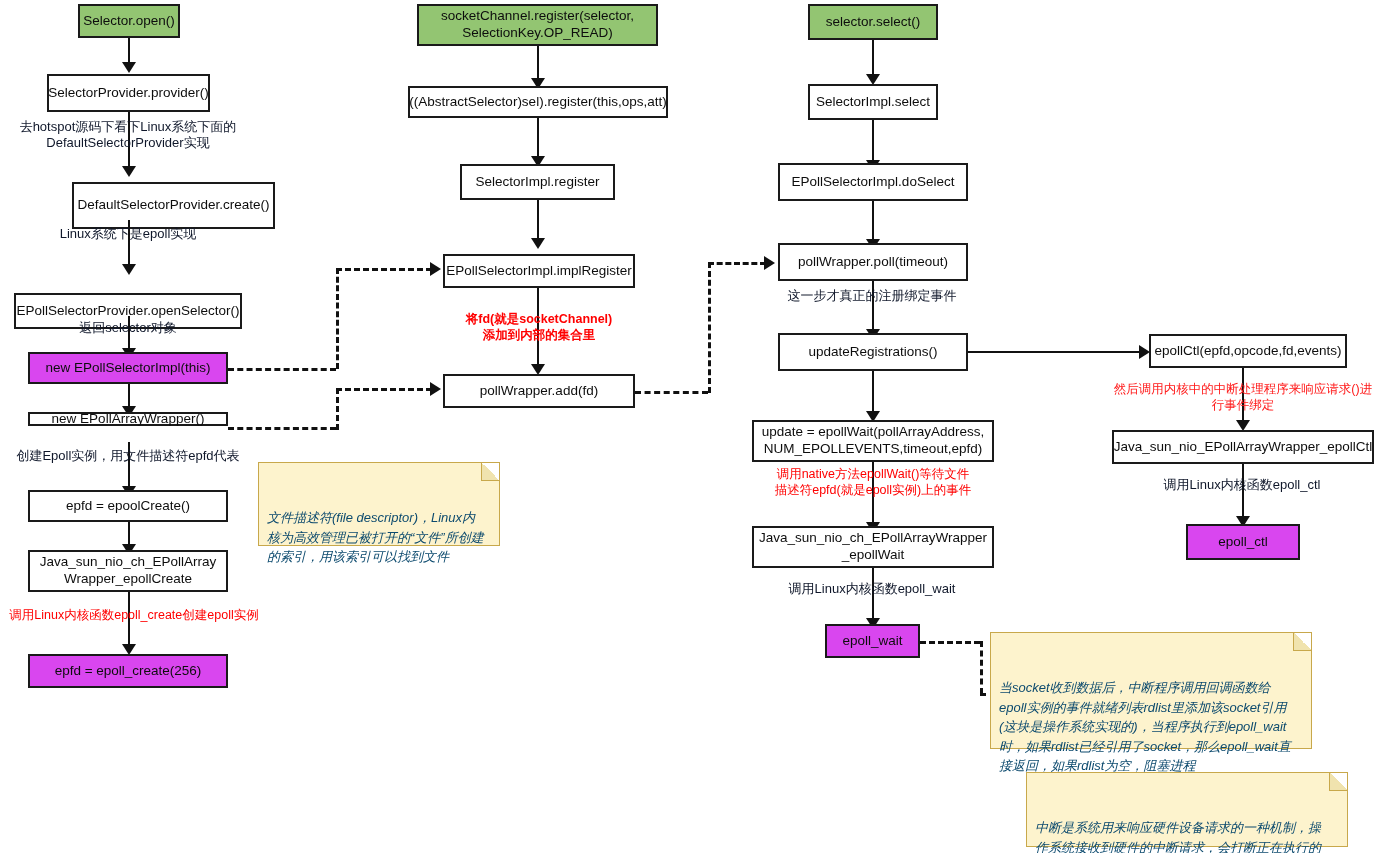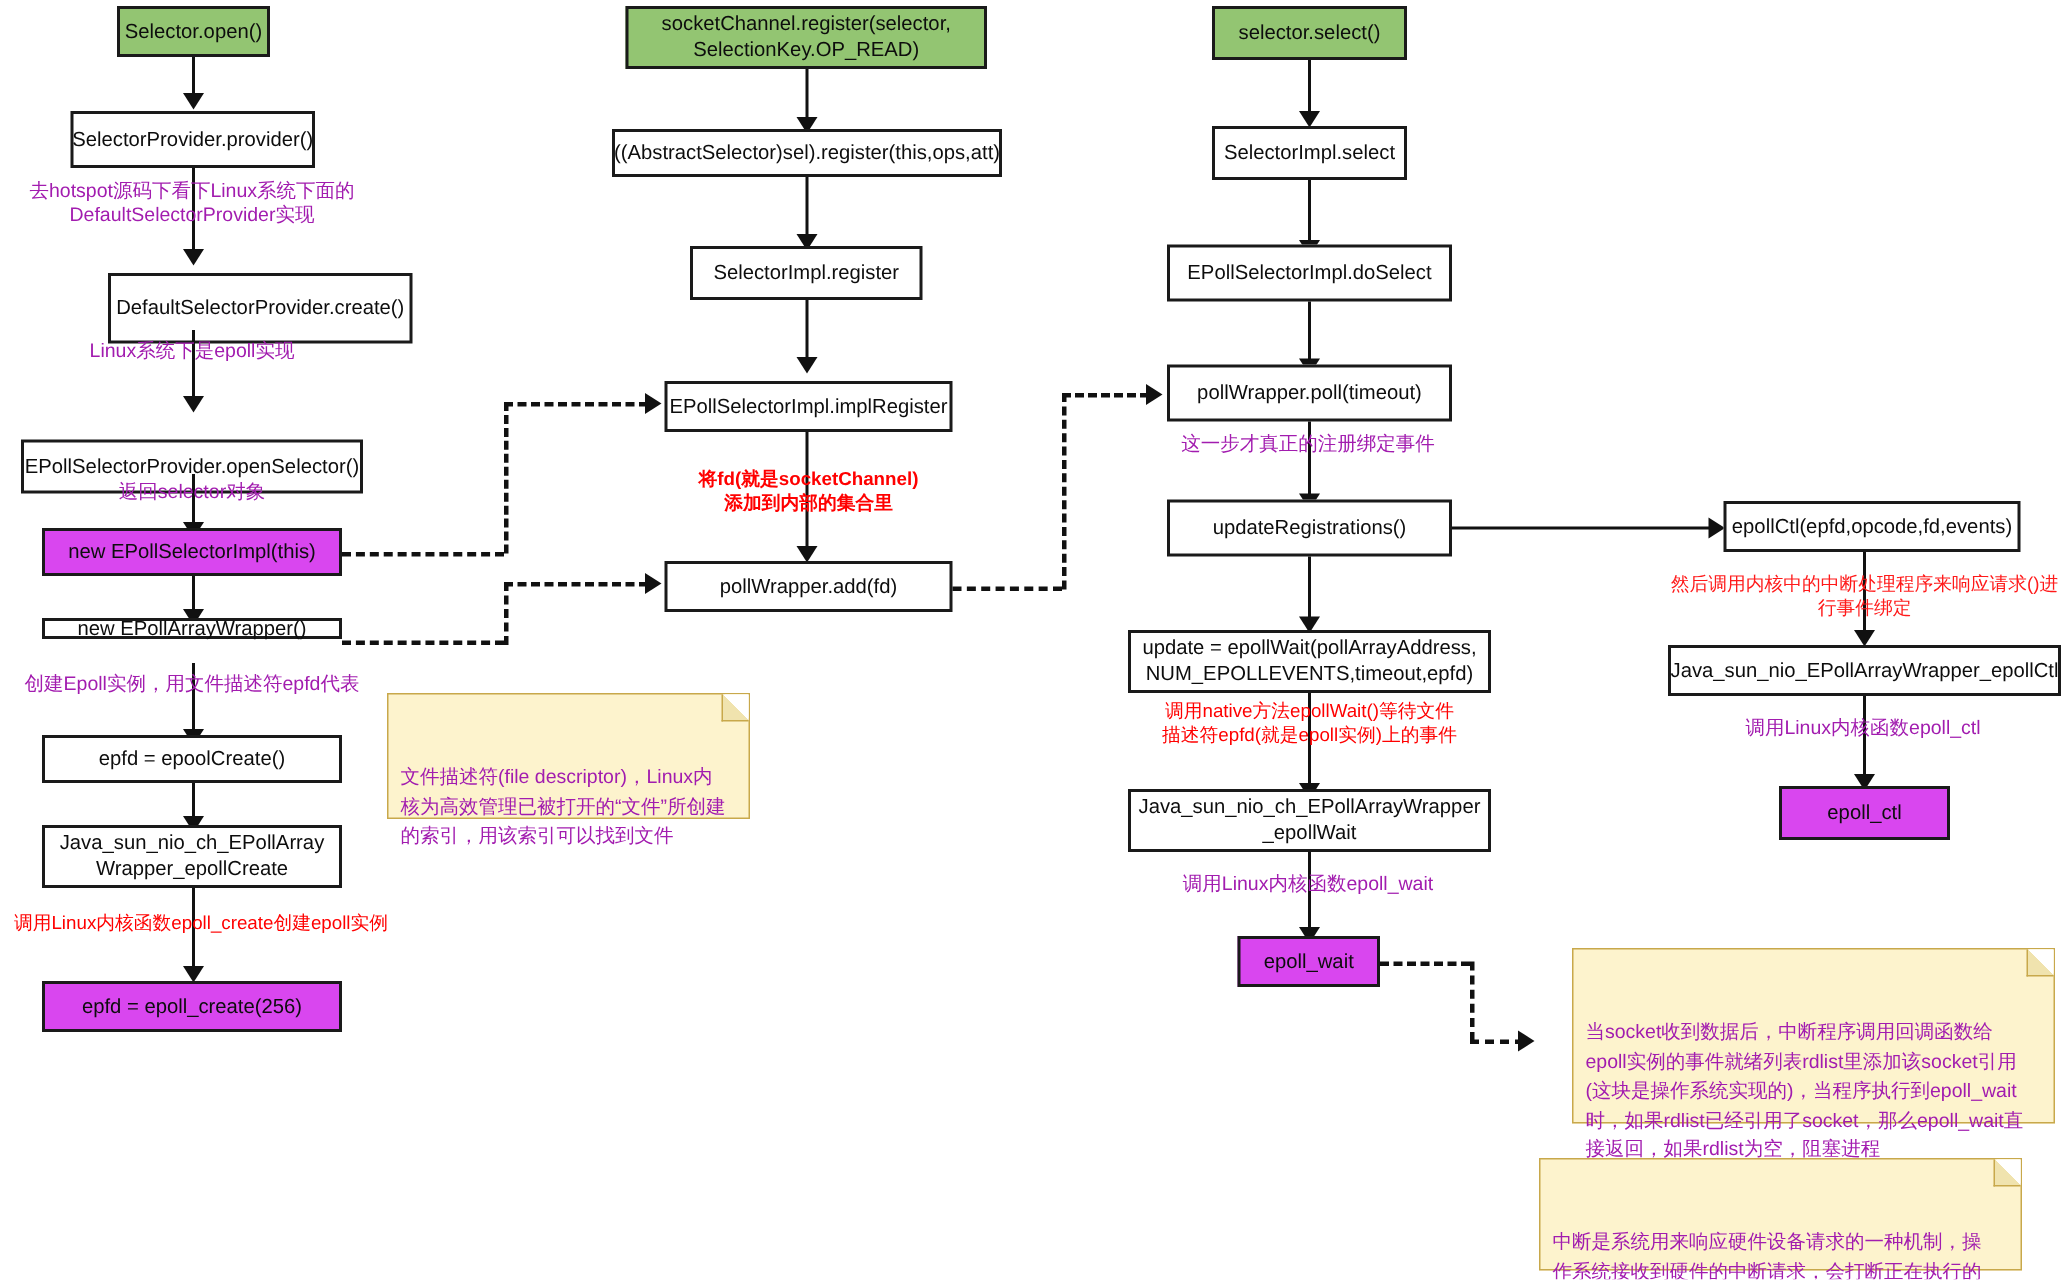--- a/index.html
+++ b/index.html
@@ -21,38 +21,39 @@
     padding:2px 4px;
     white-space:pre-line;
   }
   .node.green{background:#93c572;}
   .node.red{background:#d946ef;}
 
   .edgelabel{
     position:absolute;
     font-size:13px;
     line-height:1.25;
-    color:#a21caf;
+    color:#0f172a;
     text-align:center;
     white-space:pre-line;
     background:transparent;
   }
   .edgelabel.red{color:#ff0000;font-weight:bold;font-size:12.5px;}
   .edgelabel.redplain{color:#ff1a1a;font-weight:normal;font-size:12.5px;}
 
   .note{
     position:absolute;
     box-sizing:border-box;
     background:#fdf3cd;
     border:1px solid #c8a84b;
-    color:#a21caf;
+    color:#0c4a6e;
     font-size:13px;
     line-height:1.5;
     padding:6px 8px;
     white-space:pre-line;
+    font-style:italic;
   }
   .note::after{
     content:"";
     position:absolute;
     top:0;right:0;
     width:0;height:0;
     border-style:solid;
     border-width:0 0 16px 16px;
     border-color:transparent transparent #fff #fdf3cd;
   }
@@ -238,21 +239,21 @@
 
   <div class="node red" style="left:1186px;top:524px;width:114px;height:36px;">epoll_ctl</div>
 
   <div class="note" style="left:258px;top:462px;width:242px;height:84px;">
     <span class="fold"></span>
     <span>文件描述符(file descriptor)，Linux内
 核为高效管理已被打开的“文件”所创建
 的索引，用该索引可以找到文件</span>
   </div>
 
-  <div class="note" style="left:1048px;top:632px;width:322px;height:117px;">
+  <div class="note" style="left:990px;top:632px;width:322px;height:117px;">
     <span class="fold"></span>
     <span>当socket收到数据后，中断程序调用回调函数给
 epoll实例的事件就绪列表rdlist里添加该socket引用
 (这块是操作系统实现的)，当程序执行到epoll_wait
 时，如果rdlist已经引用了socket，那么epoll_wait直
 接返回，如果rdlist为空，阻塞进程</span>
   </div>
 
   <div class="note" style="left:1026px;top:772px;width:322px;height:75px;">
     <span class="fold"></span>

